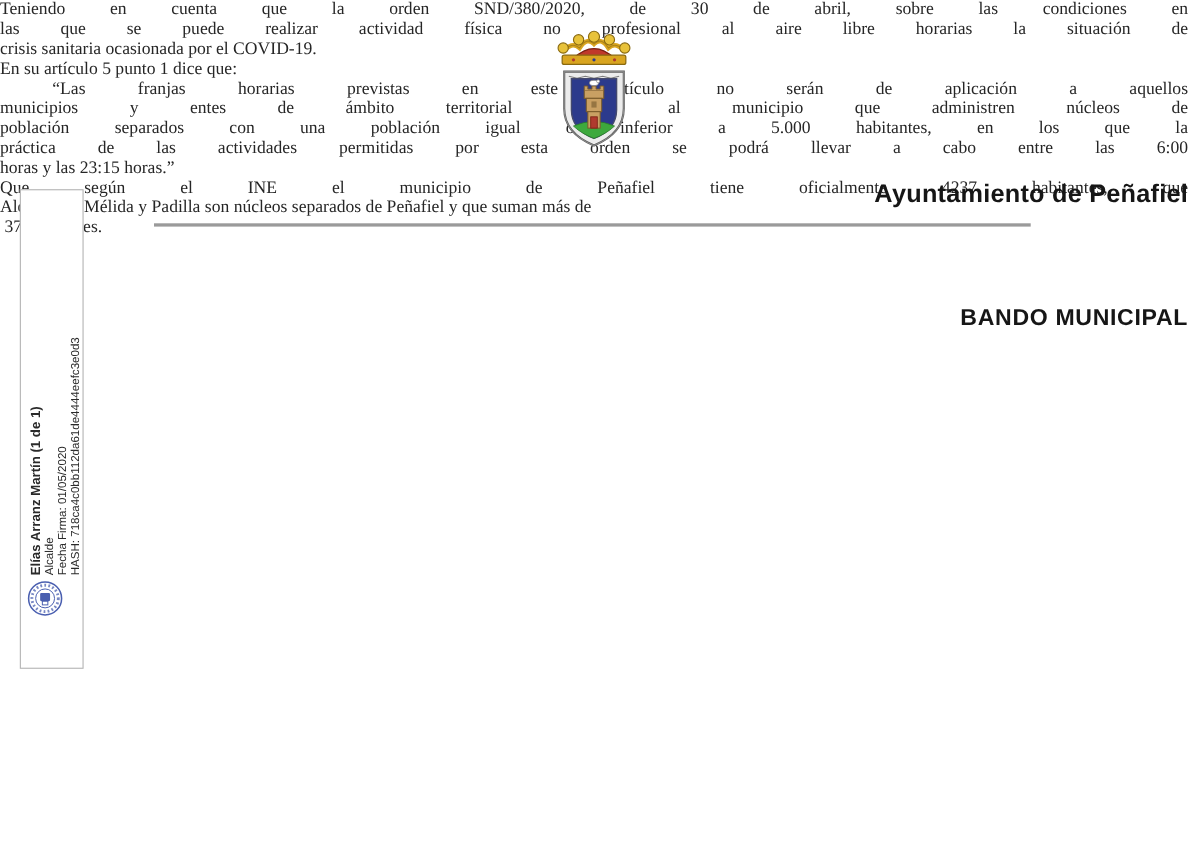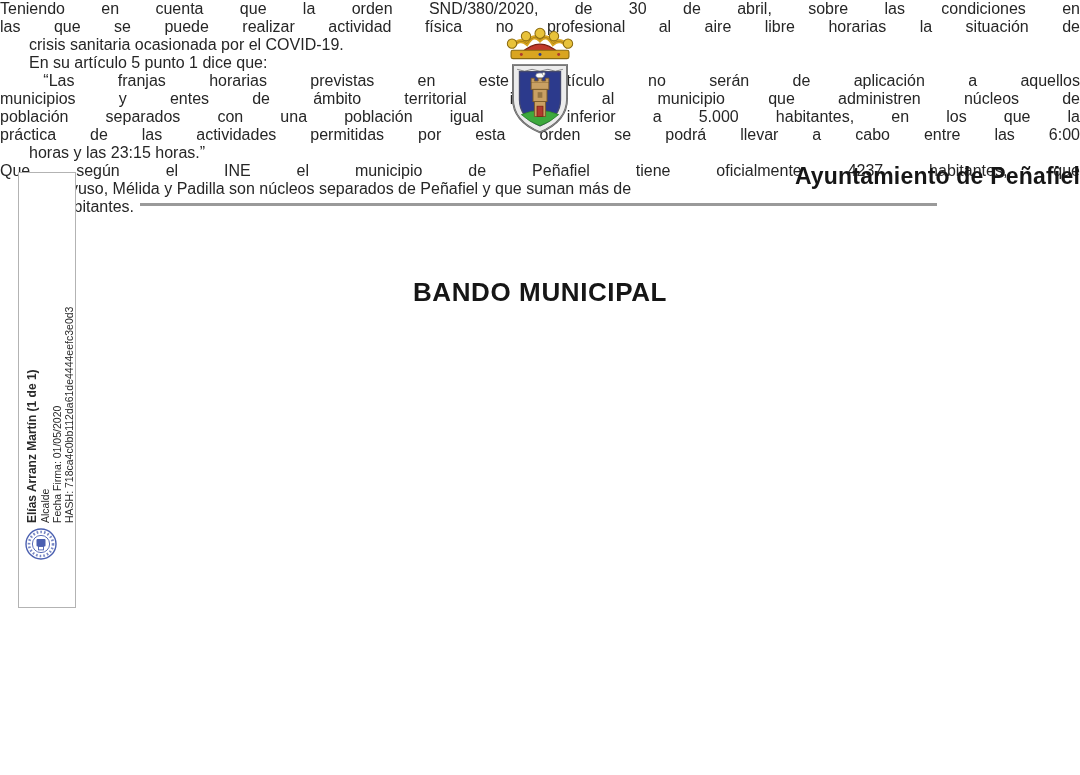--- a/index.html
+++ b/index.html
@@ -54,38 +54,38 @@
     left: 140px; top: 203px;
     width: 797px; height: 3px;
     background: #9a9a9a;
   }
 
   
   .doc-heading {
     position: absolute;
     left: 0; top: 277px;
     width: 1080px;
-    text-align: center;
-    font-size: 26px;
+    text-align: right;
+    font-size: 21px;
     font-weight: bold;
     color: #161616;
     letter-spacing: 0.6px;
   }
   .para {
     position: absolute;
     left: 128px;
     width: 907px;
     font-size: 19px;
     line-height: 29px;
     color: #2b2b2b;
   }
   .para.italic { font-style: italic; }
-  .line { white-space: pre-wrap; }
+  .line { white-space: pre-wrap; font-family: Liberation Serif, serif; }
   .jl { text-align: justify; text-align-last: justify; }
-  .ll { text-align: center; text-align-last: left; margin-left: 29px; }
+  .ll { text-align: center; text-align-last: left; }
   #p0 { top: 362px; }
   #p1 { top: 465px; }
   #p2 { top: 517px; }
   #p3 { top: 671px; }
 </style>
 </head>
 <body>
 
 <aside class="sig-strip">
   <div class="sig-rot">

